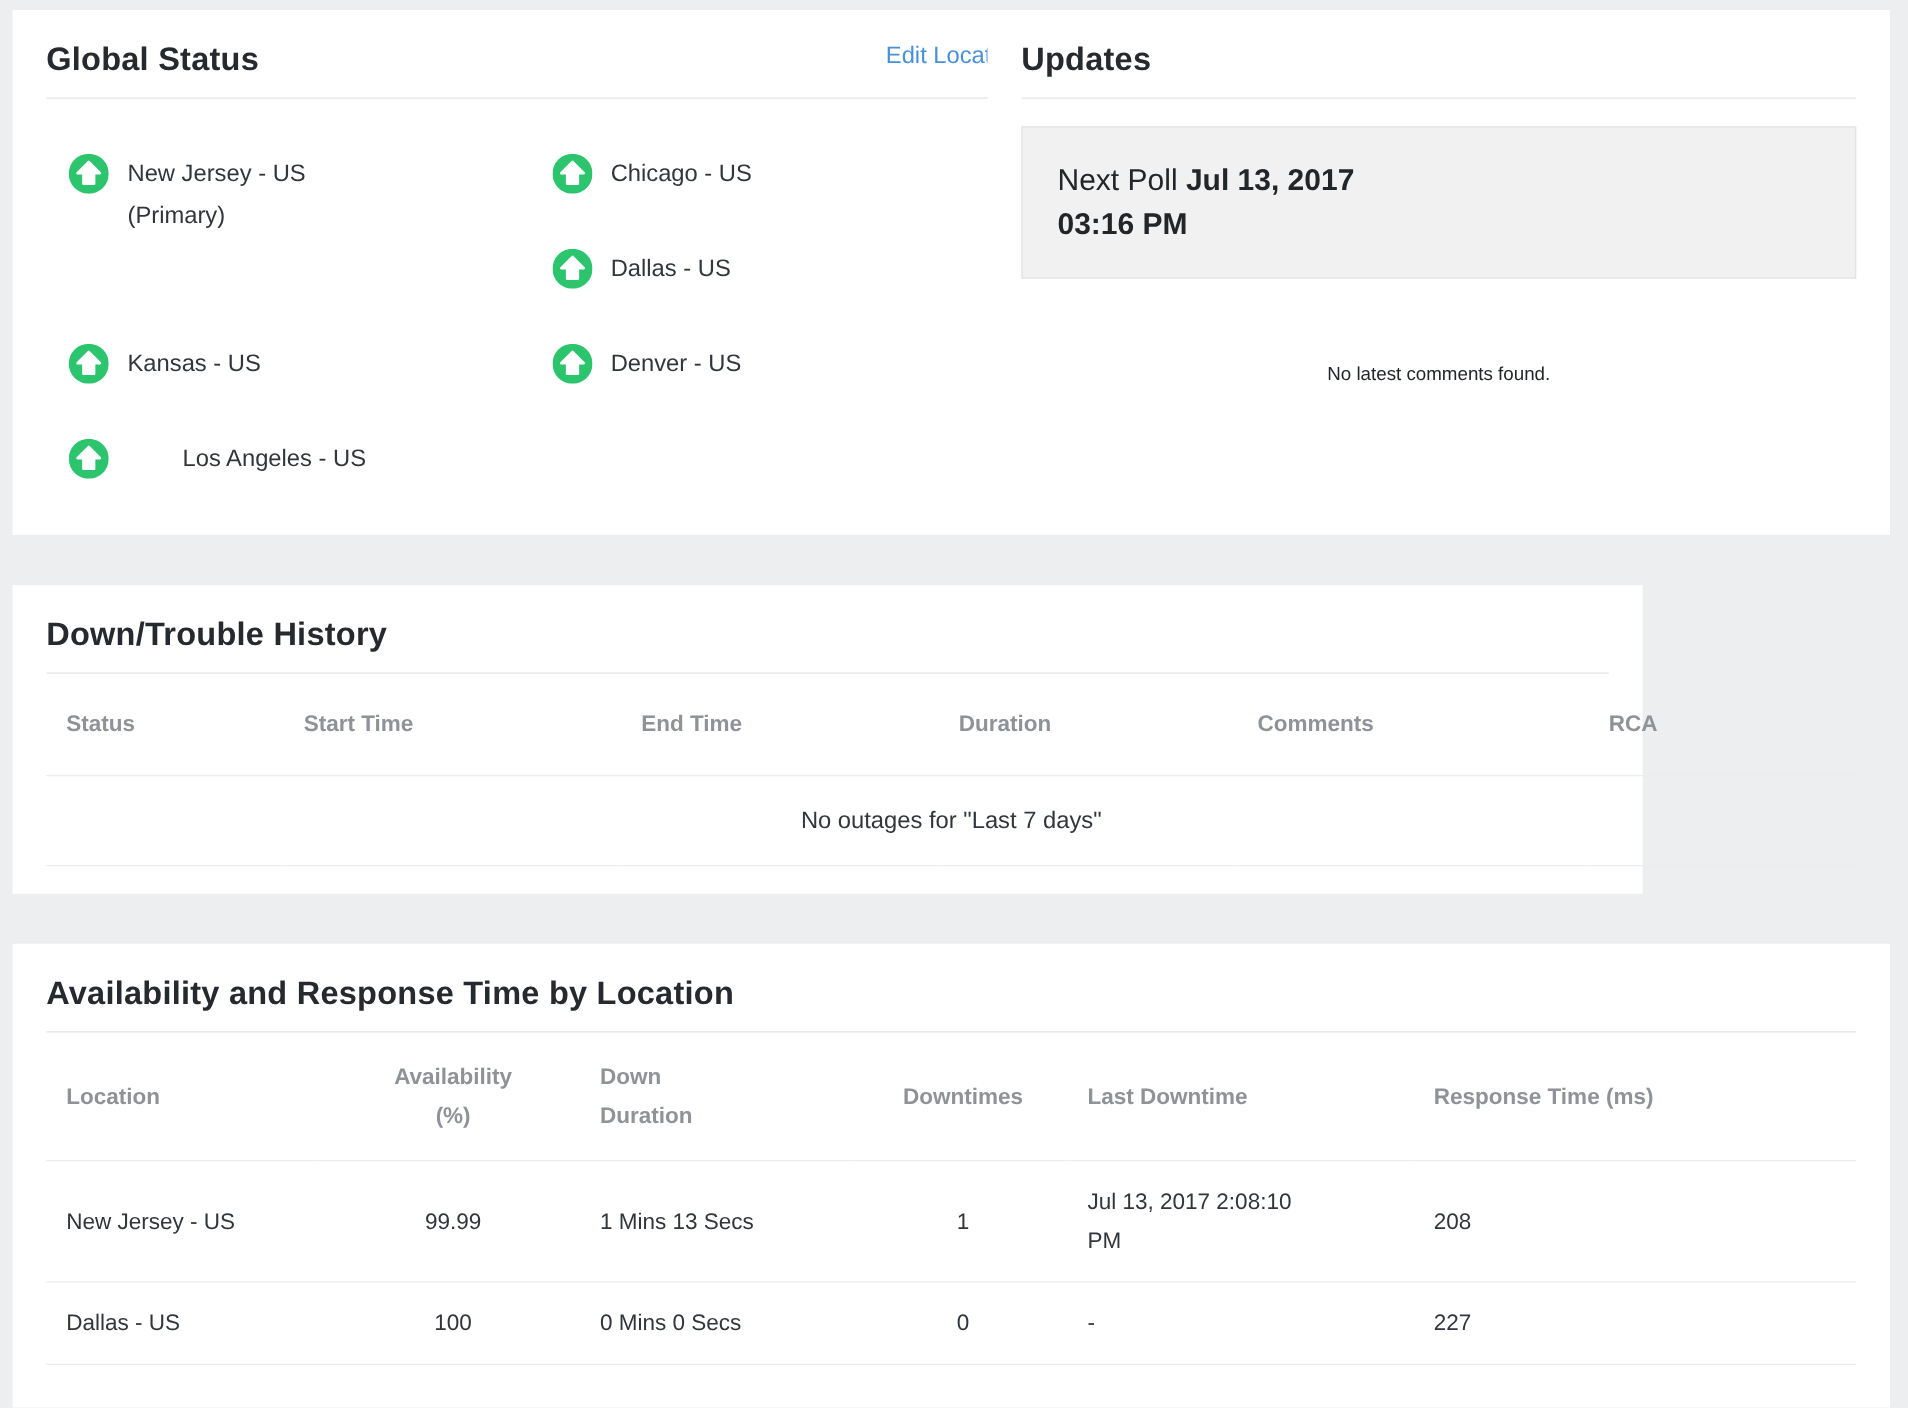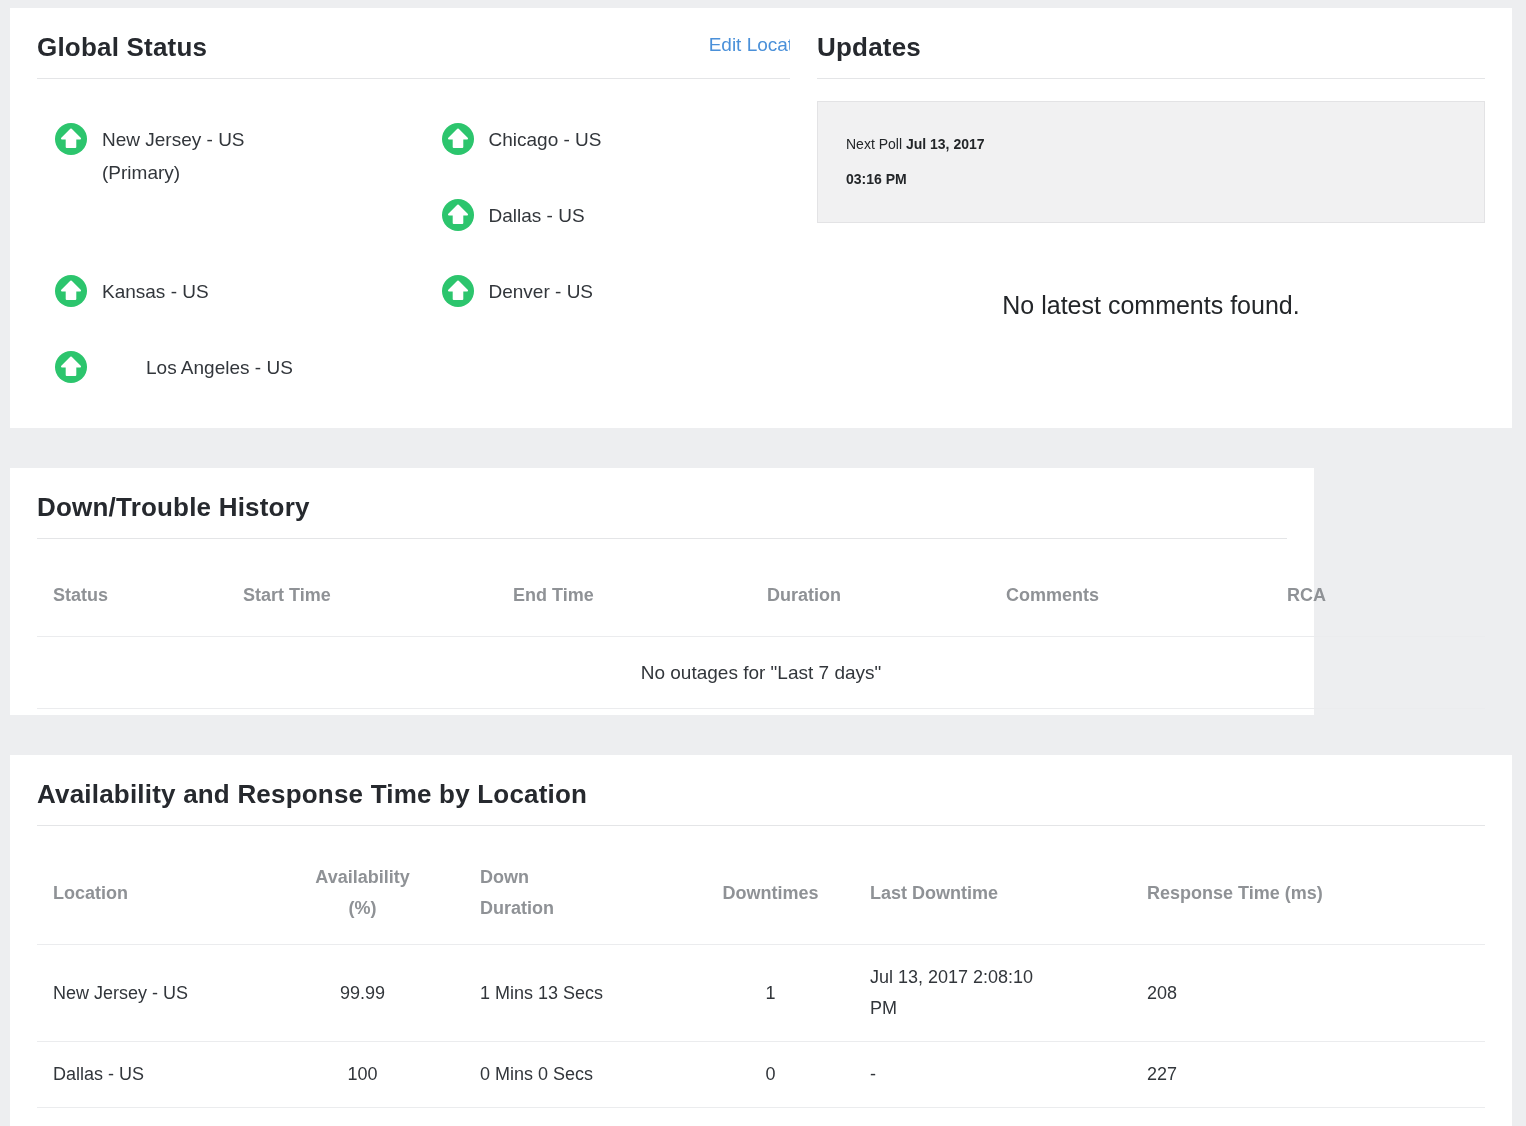--- a/index.html
+++ b/index.html
@@ -67,32 +67,32 @@
   .pos-r3c1{grid-row:3;grid-column:1;}
   .pos-r3c2{grid-row:3;grid-column:2;}
   .pos-r4c1{grid-row:4;grid-column:1;gap:44px;}
 
   
   .nextpoll-box{
     margin:22px 27px 0 27px;
     background:var(--box-bg);
     border:1px solid var(--box-border);
     padding:25px 28px;
-    font-size:14px;line-height:35px;color:#232629;
+    font-size:24px;line-height:35px;color:#232629;
     min-height:112px;
   }
   .nextpoll-box b{font-weight:700;}
   .updates-empty{
     margin-top:68px;
     text-align:center;
-    font-size:25px;color:#232629;
-  }
-
-  
-  table{border-collapse:collapse;table-layout:fixed;width:1448px;margin:16px 27px;}
+    font-size:15px;color:#232629;
+  }
+
+  
+  table{border-collapse:collapse;table-layout:fixed;width:1448px;margin:0 27px;}
   th{
     color:var(--muted);font-size:18px;font-weight:700;
     text-align:left;vertical-align:middle;
     padding:25px 10px 25px 16px;line-height:31px;
   }
   td{
     font-size:18px;color:var(--text);
     vertical-align:middle;line-height:31px;
     padding:17px 10px 17px 16px;
   }

